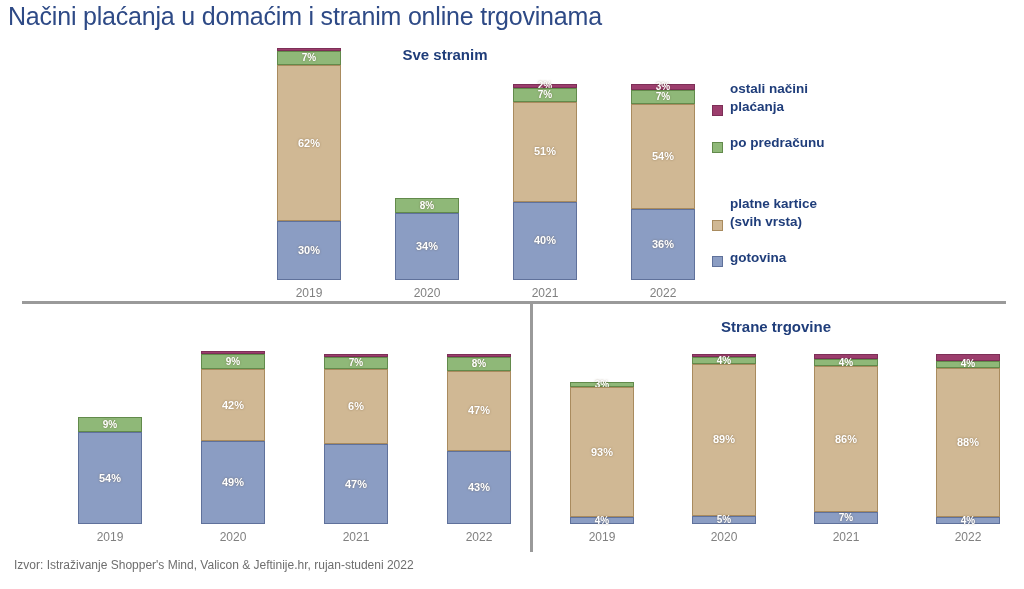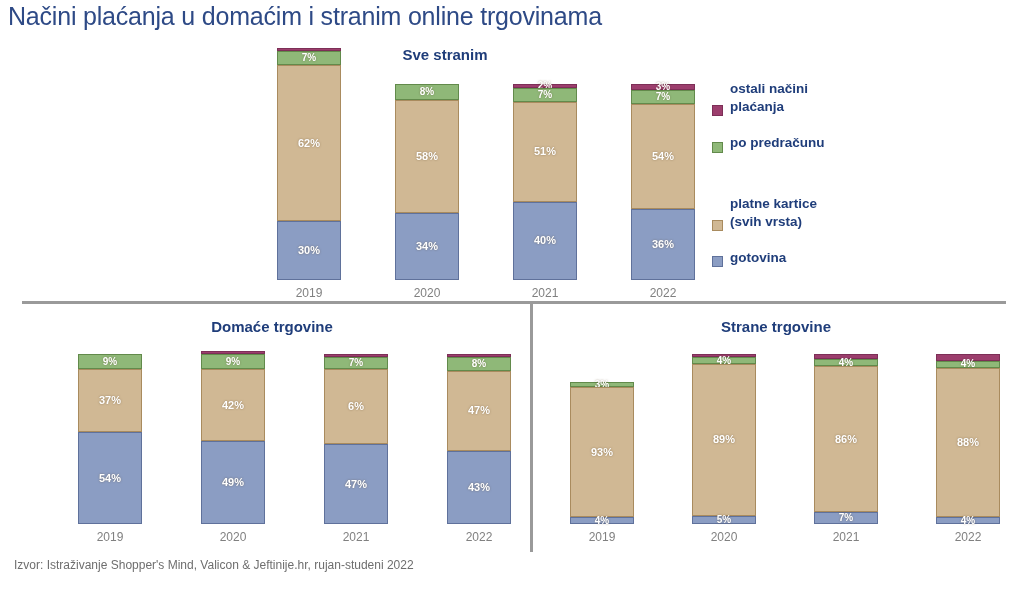--- a/index.html
+++ b/index.html
@@ -162,23 +162,20 @@
         </div>
         <div class="seg s-cash" style="height: 58.8px;">
           <span class="seg-label">30%</span>
         </div>
       </div>
       <div class="xlabel" style="left: 97px; width: 64px; bottom: 2px;">2019</div>
       <div class="bar-group" style="left: 215px; width: 64px;">
         <div class="seg s-pred" style="height: 15.68px;">
           <span class="seg-label tiny">8%</span>
         </div>
-        <div class="seg s-card" style="height: 113.68px;">
-          <span class="seg-label">58%</span>
-        </div>
         <div class="seg s-cash" style="height: 66.64px;">
           <span class="seg-label">34%</span>
         </div>
       </div>
       <div class="xlabel" style="left: 215px; width: 64px; bottom: 2px;">2020</div>
       <div class="bar-group" style="left: 333px; width: 64px;">
         <div class="seg s-other" style="height: 3.92px;">
           <span class="seg-label tiny" style="position: absolute; top: 50%; left: 50%; transform: translate(-50%, -50%);">2%</span>
         </div>
         <div class="seg s-pred" style="height: 13.72px;">
@@ -208,28 +205,24 @@
       </div>
       <div class="xlabel" style="left: 451px; width: 64px; bottom: 2px;">2022</div>
     </div>
 </div>
 
 <div class="h-divider" style="left:22px; top:301px; width:984px;"></div>
 
 <div class="v-divider" style="left:530px; top:304px; height:248px;"></div>
 
 <div class="panel" id="panel-domestic" style="left:22px; top:318px; width:500px; height:228px;">
-  <div class="panel-title">Domaće trgovine</div>
   <div class="plot" id="plot-domestic" style="top:24px; height:204px;">
       <div class="bar-group" style="left: 56px; width: 64px;">
         <div class="seg s-pred" style="height: 15.3px;">
           <span class="seg-label tiny">9%</span>
-        </div>
-        <div class="seg s-card" style="height: 62.9px;">
-          <span class="seg-label">37%</span>
         </div>
         <div class="seg s-cash" style="height: 91.8px;">
           <span class="seg-label">54%</span>
         </div>
       </div>
       <div class="xlabel" style="left: 56px; width: 64px; bottom: 2px;">2019</div>
       <div class="bar-group" style="left: 179px; width: 64px;">
         <div class="seg s-other" style="height: 3px;"></div>
         <div class="seg s-pred" style="height: 15.3px;">
           <span class="seg-label tiny">9%</span>

